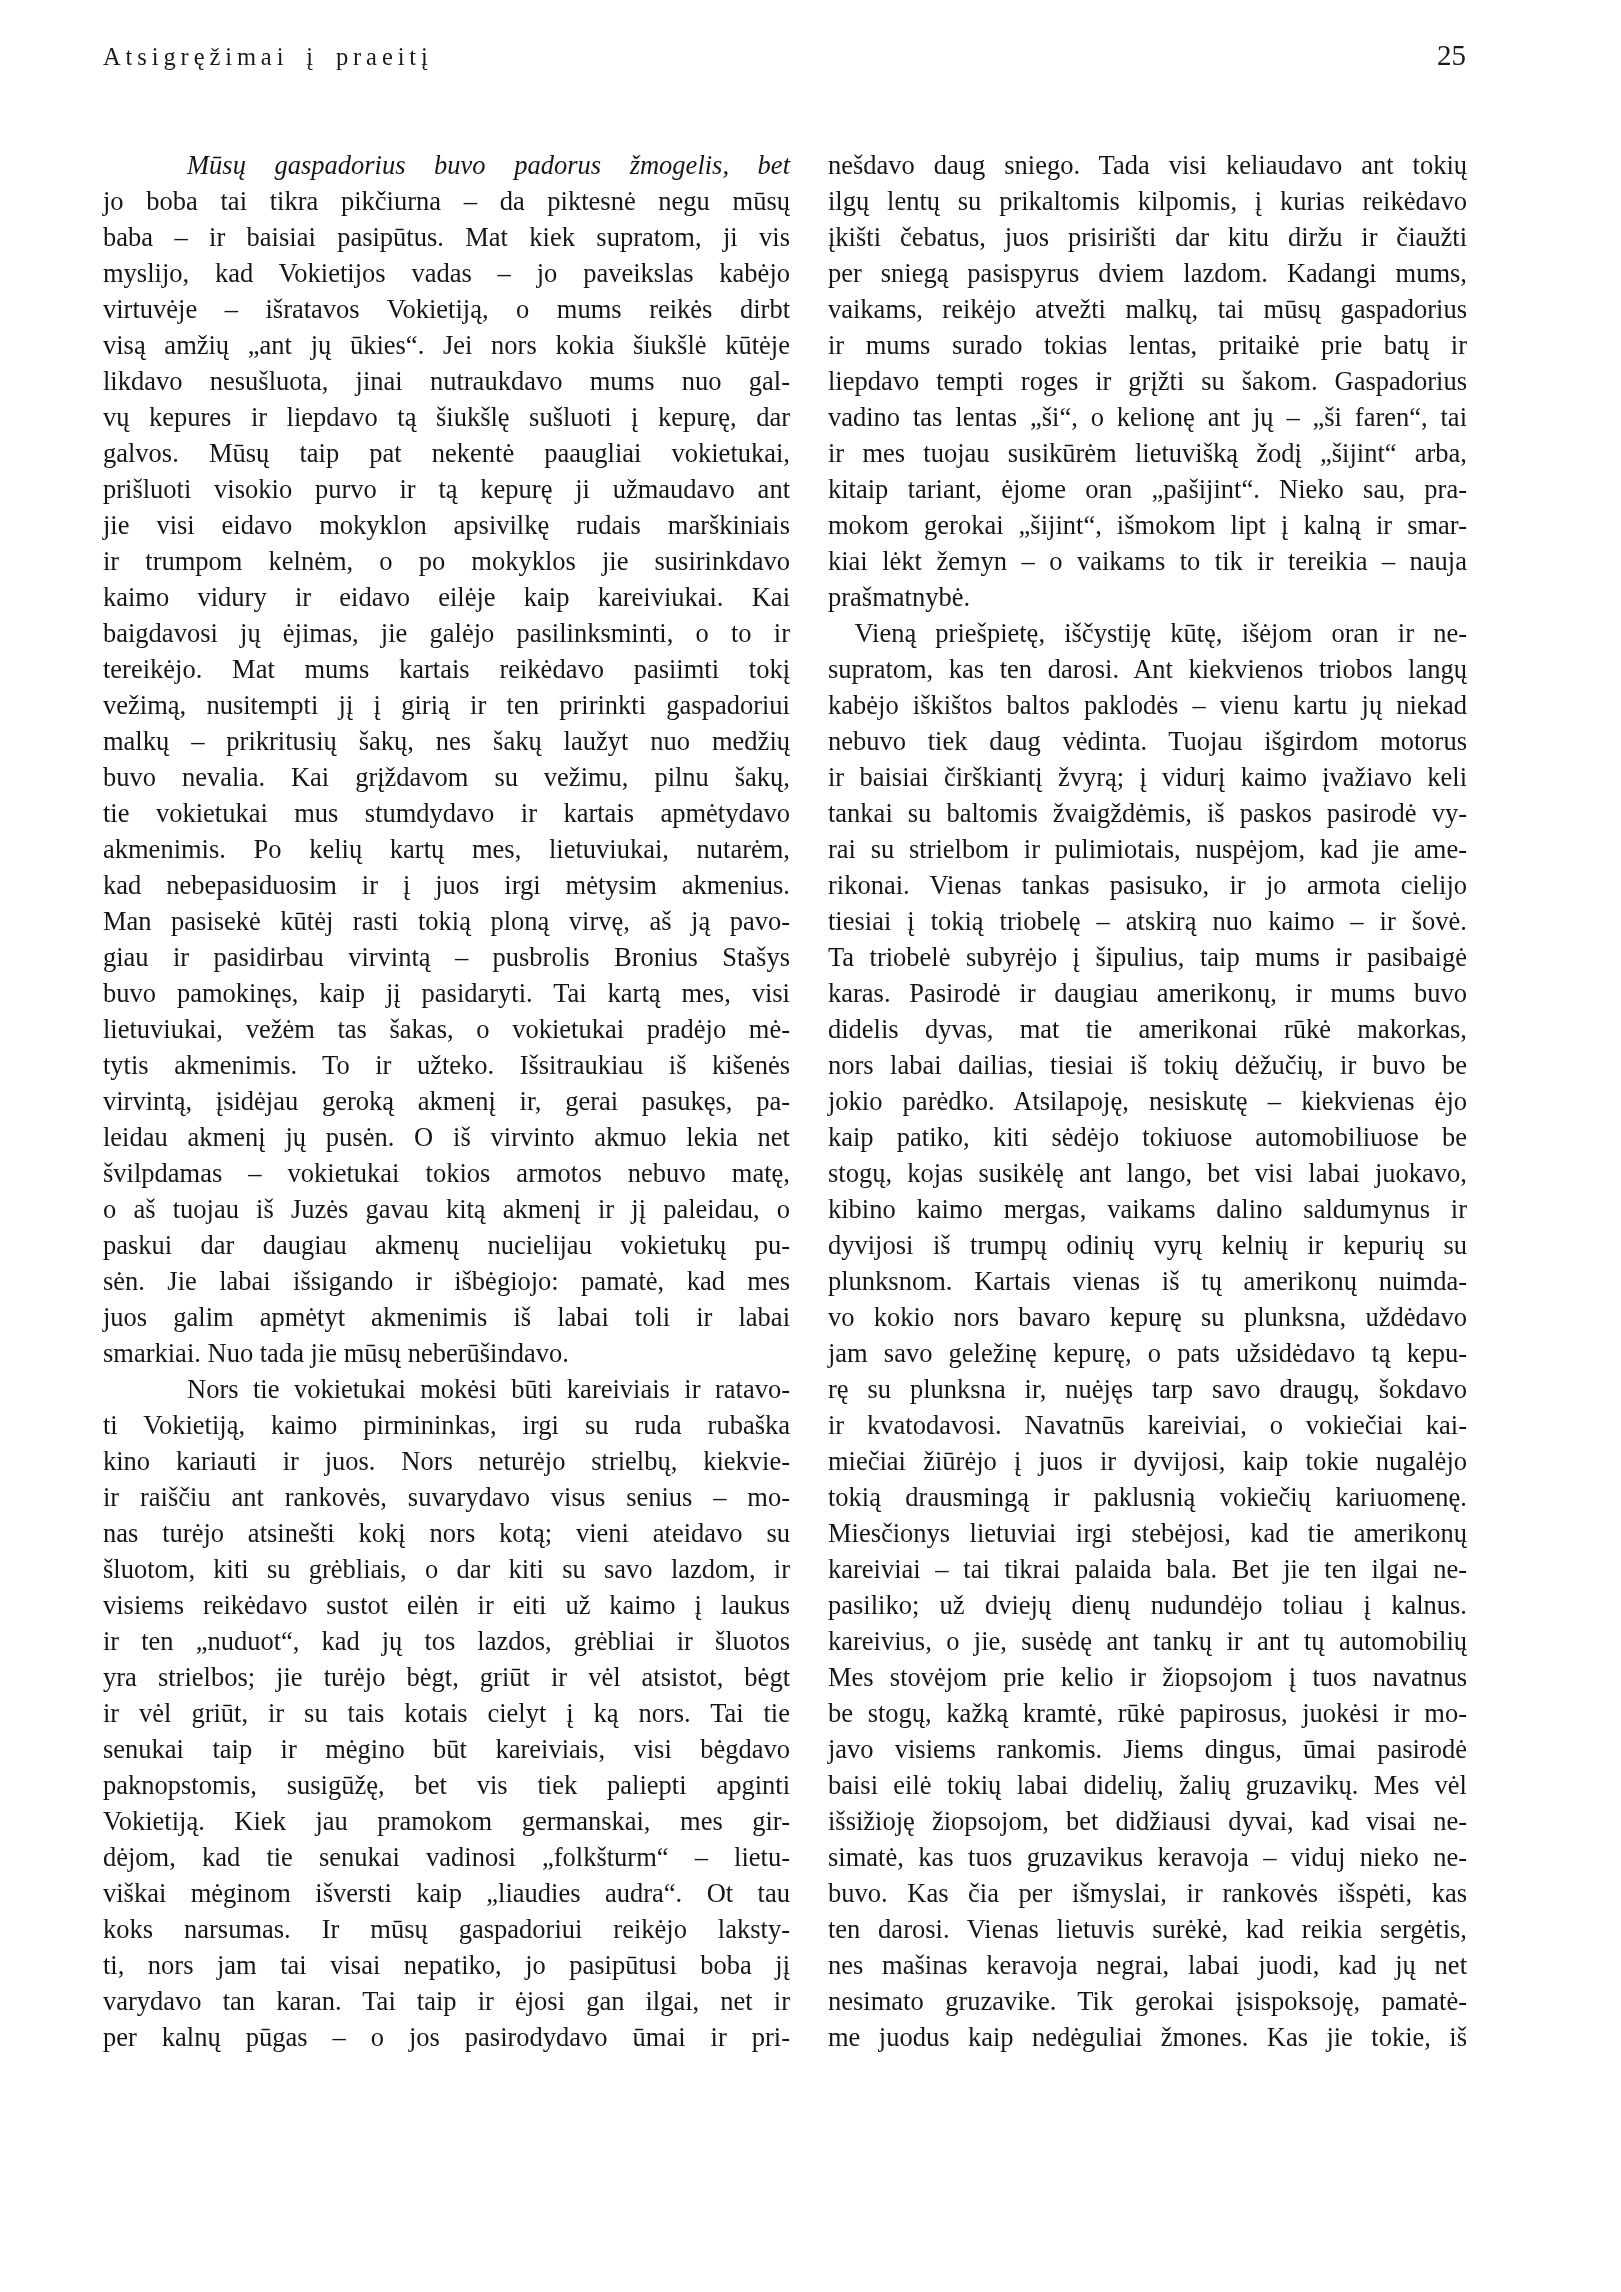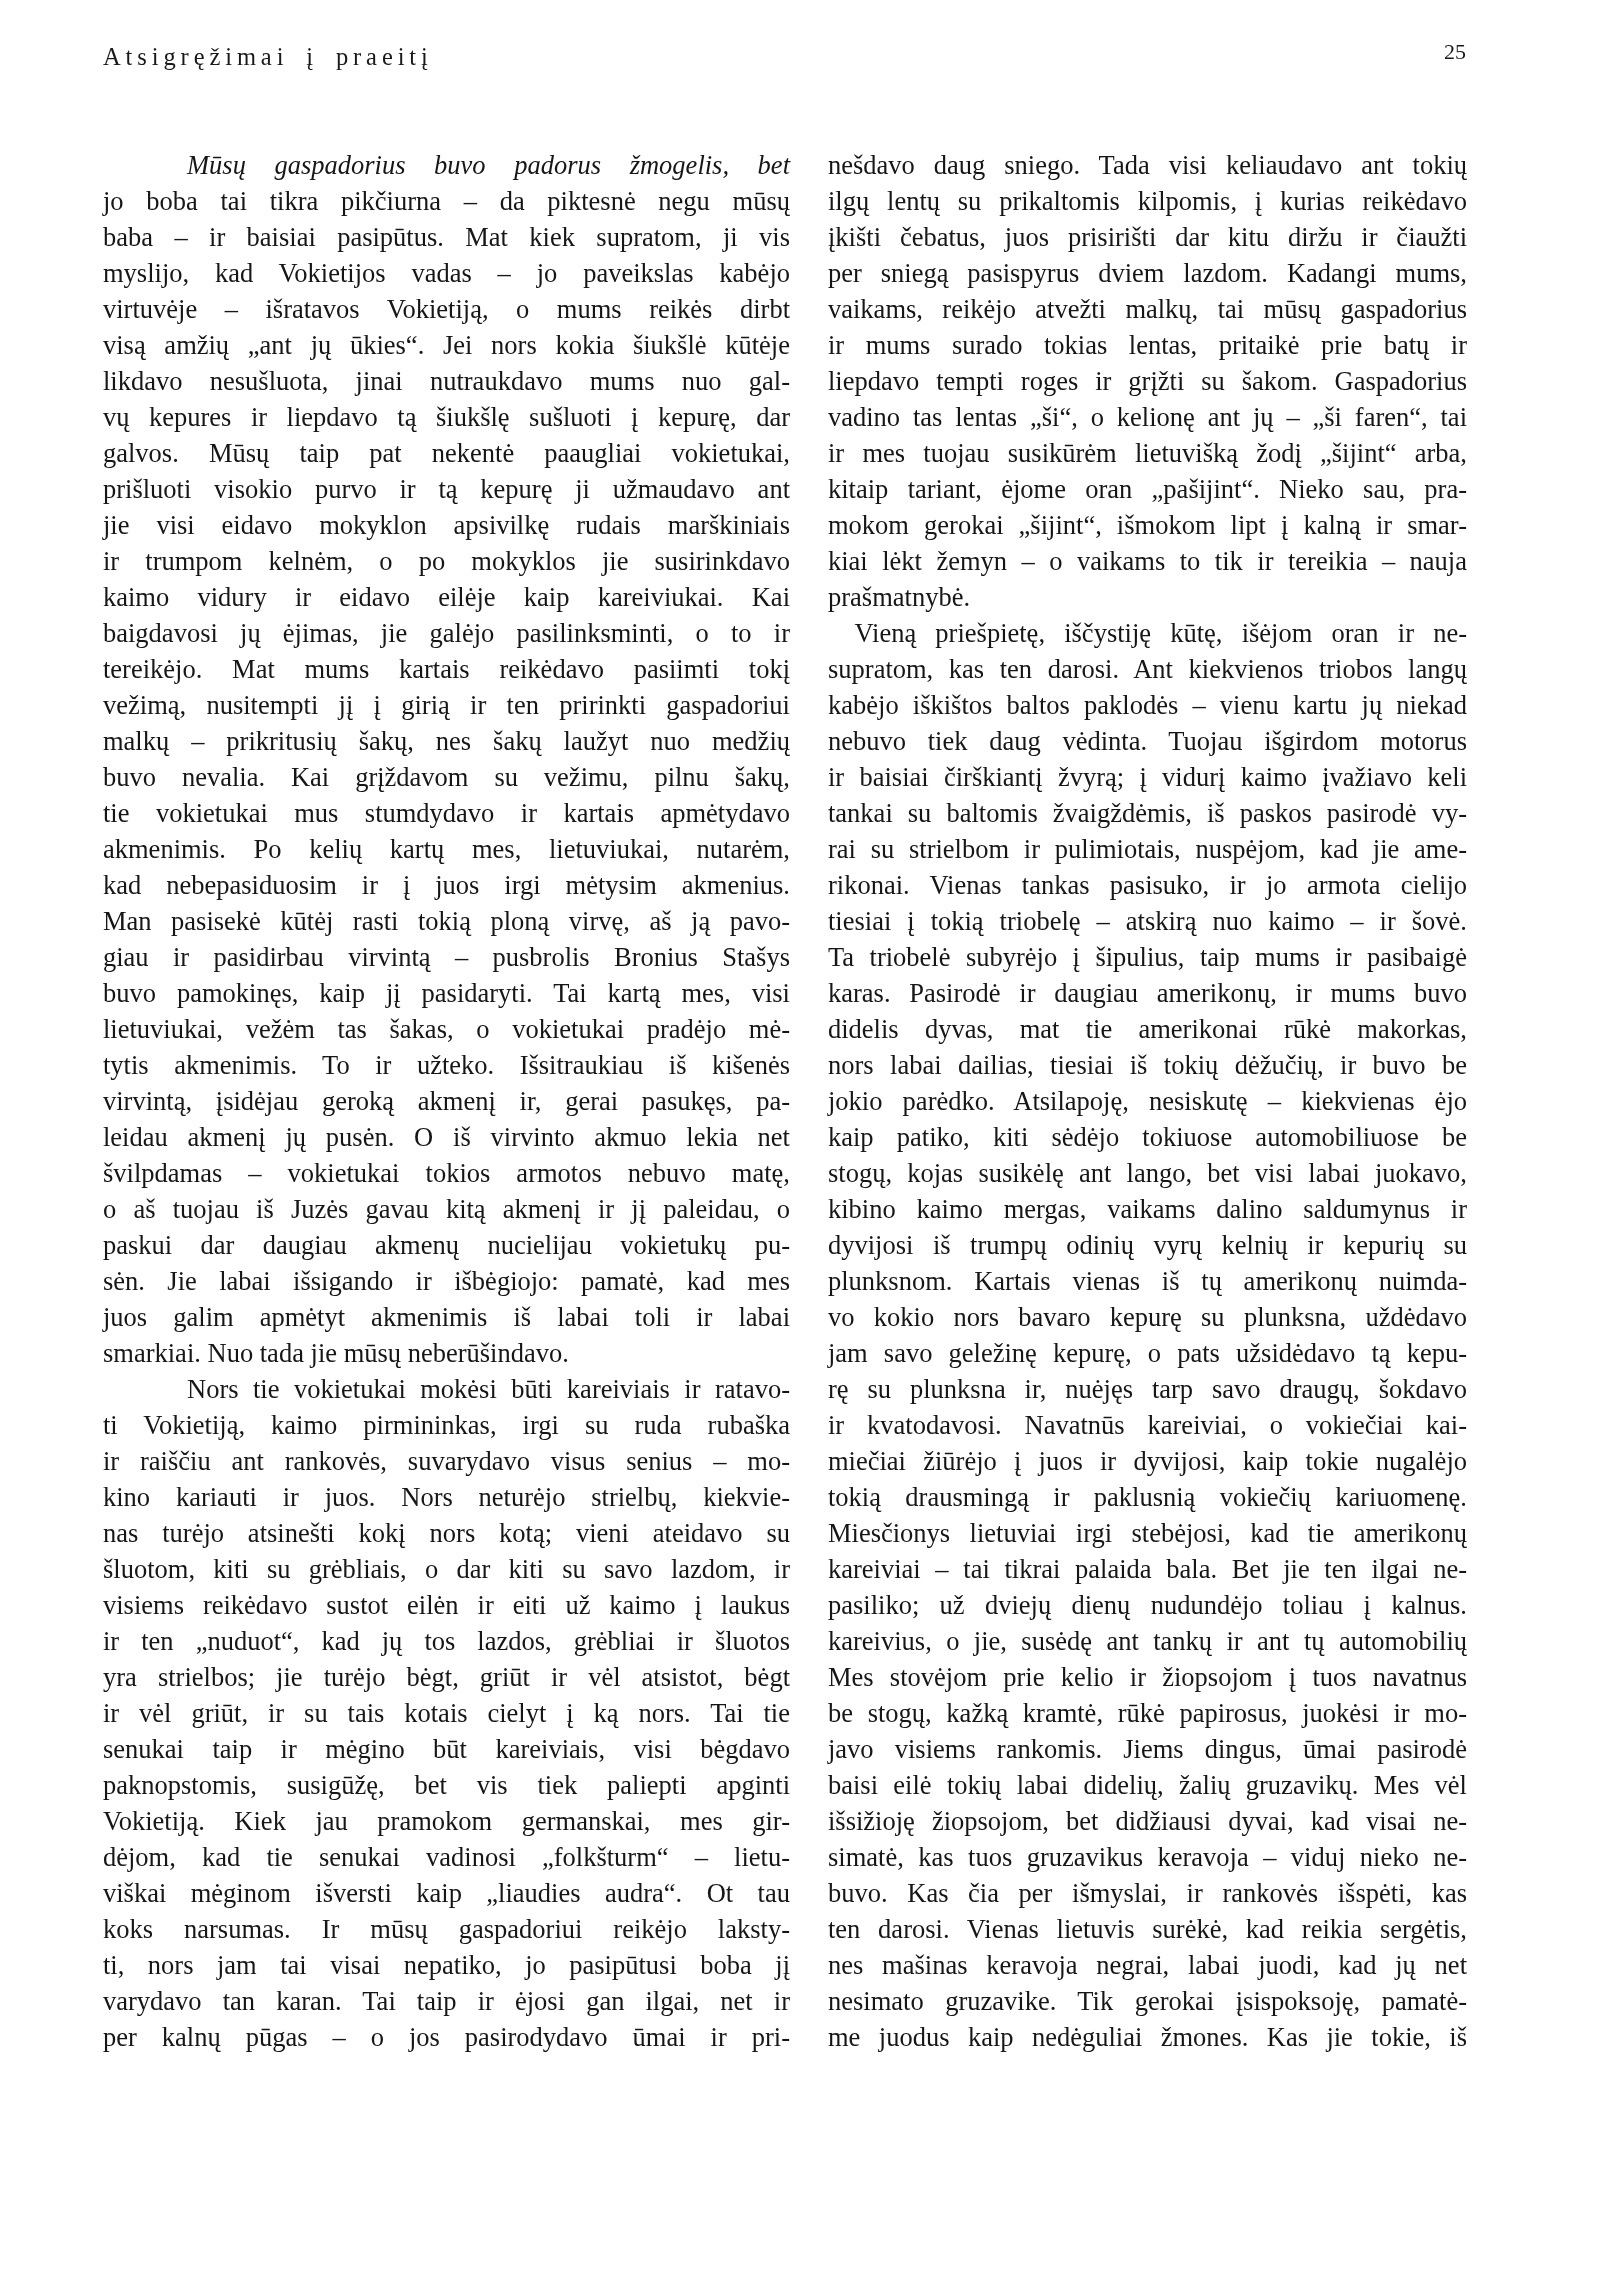--- a/index.html
+++ b/index.html
@@ -24,21 +24,21 @@
     letter-spacing: 4.9px;
     word-spacing: 6.9px;
     color: #1a1a1a;
     white-space: nowrap;
     text-align: center;
   }
   .page-number {
     position: absolute;
     top: 39px;
     right: 155px;
-    font-size: 22px;
+    font-size: 29px;
     color: #1a1a1a;
   }
   .col {
     position: absolute;
     top: 147px;
     font-size: 26.5px;
     line-height: 36px;
     color: #161616;
   }
   .col-left  { left: 103px; width: 687px; }
@@ -92,22 +92,22 @@
       <div class="line">virvintą, įsidėjau geroką akmenį ir, gerai pasukęs, pa-</div>
       <div class="line">leidau akmenį jų pusėn. O iš virvinto akmuo lekia net</div>
       <div class="line">švilpdamas – vokietukai tokios armotos nebuvo matę,</div>
       <div class="line">o aš tuojau iš Juzės gavau kitą akmenį ir jį paleidau, o</div>
       <div class="line">paskui dar daugiau akmenų nucielijau vokietukų pu-</div>
       <div class="line">sėn. Jie labai išsigando ir išbėgiojo: pamatė, kad mes</div>
       <div class="line">juos galim apmėtyt akmenimis iš labai toli ir labai</div>
       <div class="line para-end">smarkiai. Nuo tada jie mūsų neberūšindavo.</div>
       <div class="line" style="padding-left: 84px;">Nors tie vokietukai mokėsi būti kareiviais ir ratavo-</div>
       <div class="line">ti Vokietiją, kaimo pirmininkas, irgi su ruda rubaška</div>
+      <div class="line">kino kariauti ir juos. Nors neturėjo strielbų, kiekvie-</div>
       <div class="line">ir raiščiu ant rankovės, suvarydavo visus senius – mo-</div>
-      <div class="line">kino kariauti ir juos. Nors neturėjo strielbų, kiekvie-</div>
       <div class="line">nas turėjo atsinešti kokį nors kotą; vieni ateidavo su</div>
       <div class="line">šluotom, kiti su grėbliais, o dar kiti su savo lazdom, ir</div>
       <div class="line">visiems reikėdavo sustot eilėn ir eiti už kaimo į laukus</div>
       <div class="line">ir ten „nuduot“, kad jų tos lazdos, grėbliai ir šluotos</div>
       <div class="line">yra strielbos; jie turėjo bėgt, griūt ir vėl atsistot, bėgt</div>
       <div class="line">ir vėl griūt, ir su tais kotais cielyt į ką nors. Tai tie</div>
       <div class="line">senukai taip ir mėgino būt kareiviais, visi bėgdavo</div>
       <div class="line">paknopstomis, susigūžę, bet vis tiek paliepti apginti</div>
       <div class="line">Vokietiją. Kiek jau pramokom germanskai, mes gir-</div>
       <div class="line">dėjom, kad tie senukai vadinosi „folkšturm“ – lietu-</div>

